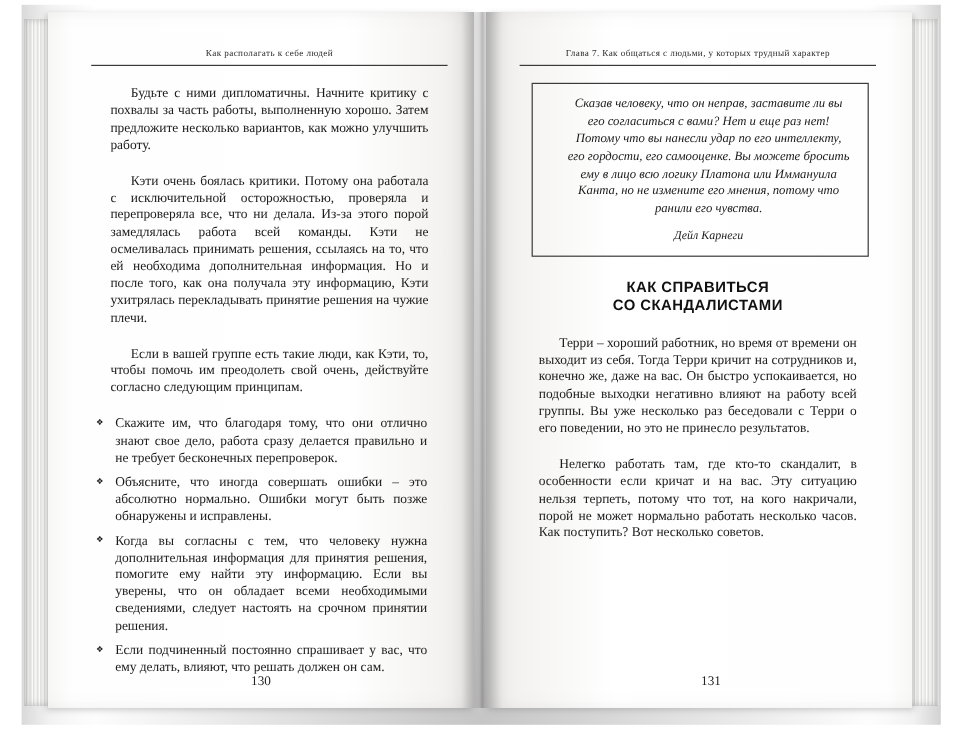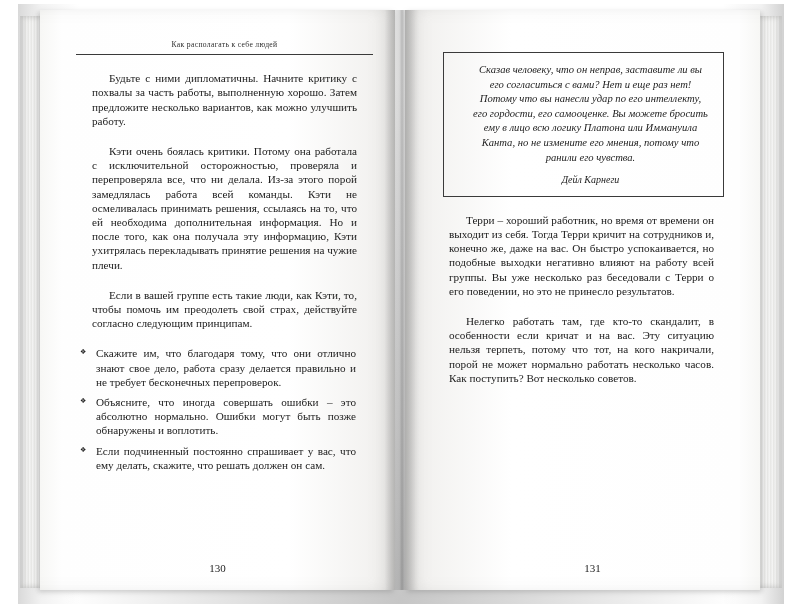--- a/index.html
+++ b/index.html
@@ -177,38 +177,44 @@
 <div class="scan">
   <div class="book-shadow"></div>
   <div class="edge-left"></div>
   <div class="edge-right"></div>
 
   <div class="page left">
     <div class="content">
       <div class="running-head">Как располагать к себе людей</div>
       <p class="body">Будьте с ними дипломатичны. Начните критику с похвалы за часть работы, выполненную хорошо. Затем предложите несколько вариантов, как можно улучшить работу.</p>
       <p class="body">Кэти очень боялась критики. Потому она работала с исключительной осторожностью, проверяла и перепроверяла все, что ни делала. Из-за этого порой замедлялась работа всей команды. Кэти не осмеливалась принимать решения, ссылаясь на то, что ей необходима дополнительная информация. Но и после того, как она получала эту информацию, Кэти ухитрялась перекладывать принятие решения на чужие плечи.</p>
-      <p class="body">Если в вашей группе есть такие люди, как Кэти, то, чтобы помочь им преодолеть свой страх, действуйте согласно следующим принципам.</p>
+      <p class="body">Если в вашей группе есть такие люди, как Кэти, то, чтобы помочь им преодолеть свой очень, действуйте согласно следующим принципам.</p>
       <ul class="bullets">
         <li>Скажите им, что благодаря тому, что они отлично знают свое дело, работа сразу делается правильно и не требует бесконечных перепроверок.</li>
-        <li>Объясните, что иногда совершать ошибки – это абсолютно нормально. Ошибки могут быть позже обнаружены и воплотить.</li>
-        <li>Если подчиненный постоянно спрашивает у вас, что ему делать, скажите, что решать должен он сам.</li>
+        <li>Объясните, что иногда совершать ошибки – это абсолютно нормально. Ошибки могут быть позже обнаружены и исправлены.</li>
+        <li>Когда вы согласны с тем, что человеку нужна дополнительная информация для принятия решения, помогите ему найти эту информацию. Если вы уверены, что он обладает всеми необходимыми сведениями, следует настоять на срочном принятии решения.</li>
+        <li>Если подчиненный постоянно спрашивает у вас, что ему делать, влияют, что решать должен он сам.</li>
       </ul>
     </div>
     <div class="folio">130</div>
   </div>
 
   <div class="page right">
     <div class="content">
+      <div class="running-head">Глава 7. Как общаться с людьми, у которых трудный характер</div>
 
       <div class="quote-box">
         <div class="qtext">Сказав человеку, что он неправ, заставите ли вы его согласиться с вами? Нет и еще раз нет! Потому что вы нанесли удар по его интеллекту, его гордости, его самооценке. Вы можете бросить ему в лицо всю логику Платона или Иммануила Канта, но не измените его мнения, потому что ранили его чувства.</div>
         <div class="quote-attrib">Дейл Карнеги</div>
       </div>
 
+      <div class="section-title">
+        <div>КАК СПРАВИТЬСЯ</div>
+        <div>СО СКАНДАЛИСТАМИ</div>
+      </div>
 
       <p class="body">Терри – хороший работник, но время от времени он выходит из себя. Тогда Терри кричит на сотрудников и, конечно же, даже на вас. Он быстро успокаивается, но подобные выходки негативно влияют на работу всей группы. Вы уже несколько раз беседовали с Терри о его поведении, но это не принесло результатов.</p>
       <p class="body">Нелегко работать там, где кто-то скандалит, в особенности если кричат и на вас. Эту ситуацию нельзя терпеть, потому что тот, на кого накричали, порой не может нормально работать несколько часов. Как поступить? Вот несколько советов.</p>
     </div>
     <div class="folio">131</div>
   </div>
 
   <div class="gutter"></div>
 </div>
 

